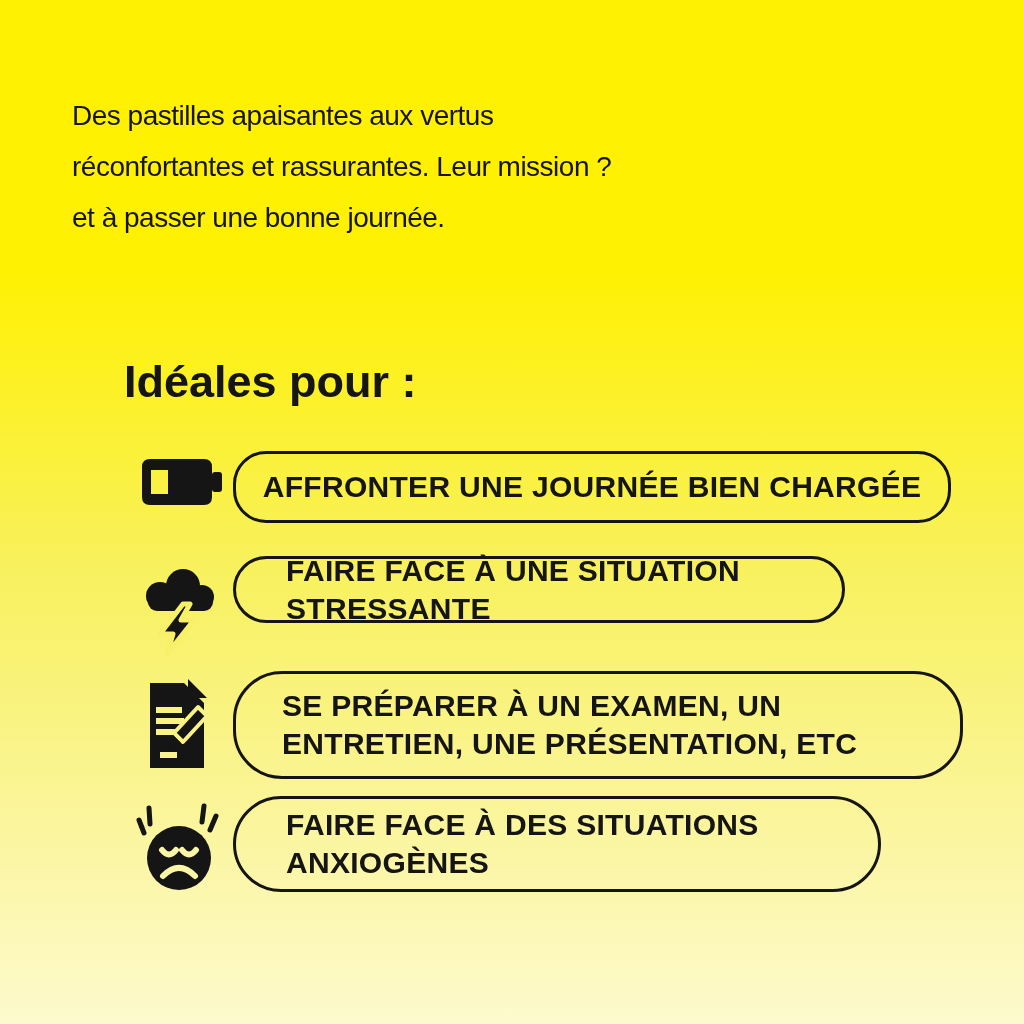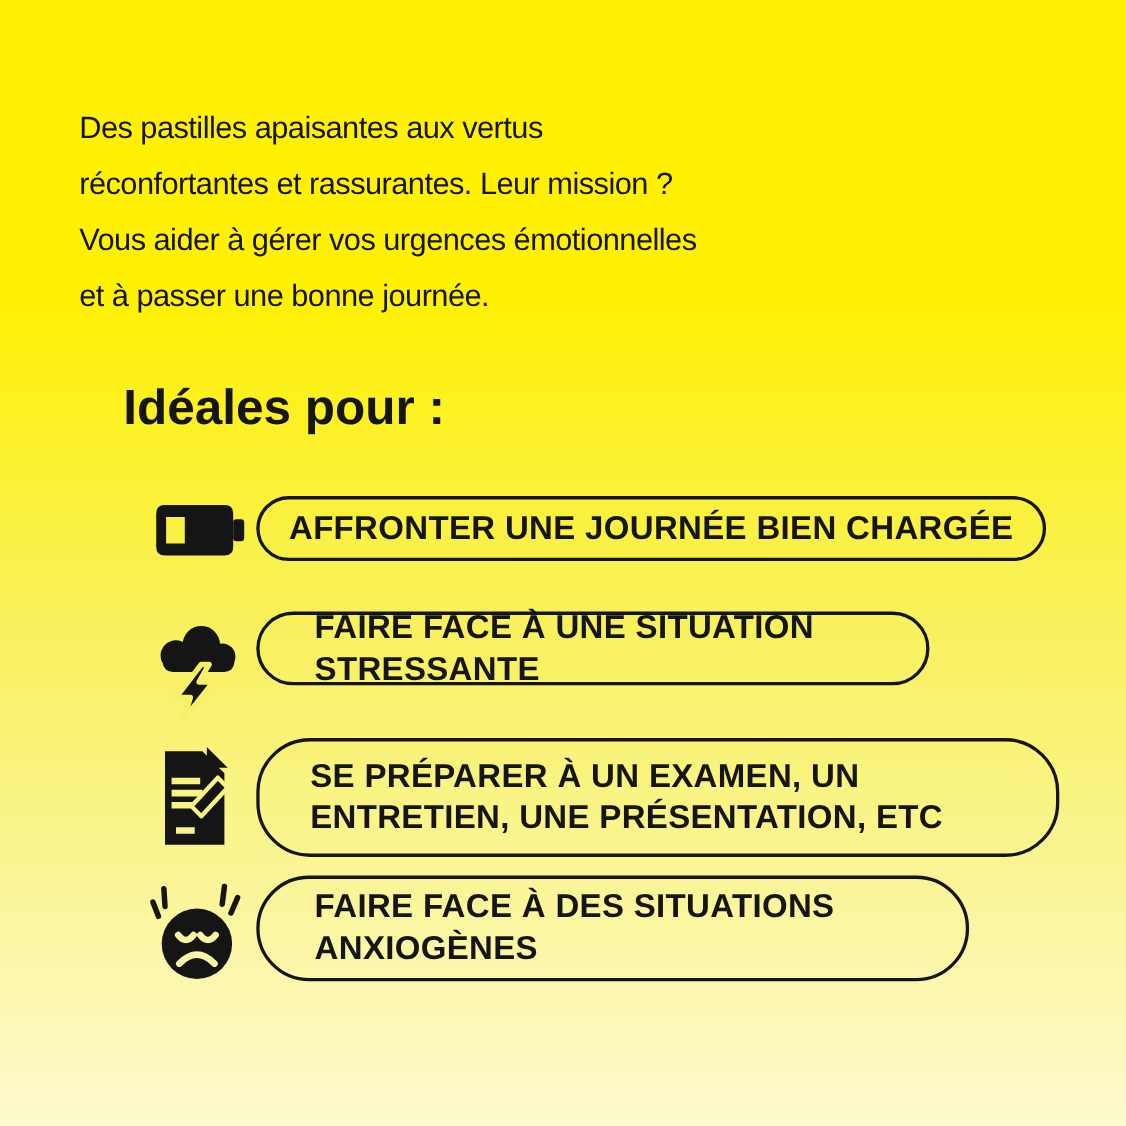--- a/index.html
+++ b/index.html
@@ -13,54 +13,53 @@
     background:linear-gradient(180deg,
       var(--bg_top) 0%, var(--bg_top) 26%,
       var(--bg_mid) 55%, var(--bg_low) 75%, var(--bg_bottom) 100%);
   }
   .intro{position:absolute; left:72px; top:90px;}
   .intro-line{
     font-size:28px; line-height:51px; font-weight:400;
     letter-spacing:-0.5px; white-space:nowrap; color:var(--ink);
   }
   .heading{
-    position:absolute; left:108px; top:340px; margin:4px;
+    position:absolute; left:108px; top:340px; margin:16px;
     font-size:45px; font-weight:700; letter-spacing:0; color:var(--ink);
     white-space:nowrap;
   }
   .icon{position:absolute; display:block;}
   .icon svg{display:block; width:100%; height:100%;}
   .ink{fill:var(--ink);}
   .pill{
     position:absolute; box-sizing:border-box;
     border:3px solid var(--ink); background:transparent;
     display:flex; flex-direction:column; justify-content:center;
   }
   .pill .pill-line{
     font-size:30px; font-weight:700; letter-spacing:0.3px;
     line-height:38px; color:var(--ink); white-space:nowrap;
   }
-  .pill-1{left:233px; top:451px; width:718px; height:59px; border-radius:33px; align-items:center;}
+  .pill-1{left:233px; top:451px; width:718px; height:72px; border-radius:33px; align-items:center;}
   .pill-2{left:233px; top:556px; width:612px; height:67px; border-radius:48px; padding-left:50px;}
   .pill-3{left:233px; top:671px; width:730px; height:108px; border-radius:49px; padding-left:46px;}
   .pill-4{left:233px; top:796px; width:648px; height:96px; border-radius:49px; padding-left:50px;}
   .icon-battery{left:140px; top:457px; width:84px; height:50px;}
   .icon-storm{left:140px; top:564px; width:80px; height:92px;}
   .icon-doc{left:146px; top:676px; width:64px; height:94px;}
   .icon-face{left:136px; top:802px; width:86px; height:94px;}
 </style>
 </head>
 <body>
 
 <div class="canvas">
 
   <div class="intro">
     <div class="intro-line">Des pastilles apaisantes aux vertus</div>
     <div class="intro-line">réconfortantes et rassurantes. Leur mission ?</div>
-    <div class="intro-line">Vous aider à gérer vos urgences émotionnelles</div>
     <div class="intro-line">et à passer une bonne journée.</div>
   </div>
 
   <h1 class="heading">Idéales pour :</h1>
 
   <span class="icon icon-battery">
     <svg viewBox="0 0 84 48" xmlns="http://www.w3.org/2000/svg">
       <path class="ink" fill-rule="evenodd" d="M10,1 H64 Q72,1 72,9 V39 Q72,47 64,47 H10 Q2,47 2,39 V9 Q2,1 10,1 Z
            M11,12 h17 v24 h-17 Z"></path>
       <rect class="ink" x="72" y="14" width="10" height="20" rx="3"></rect>

